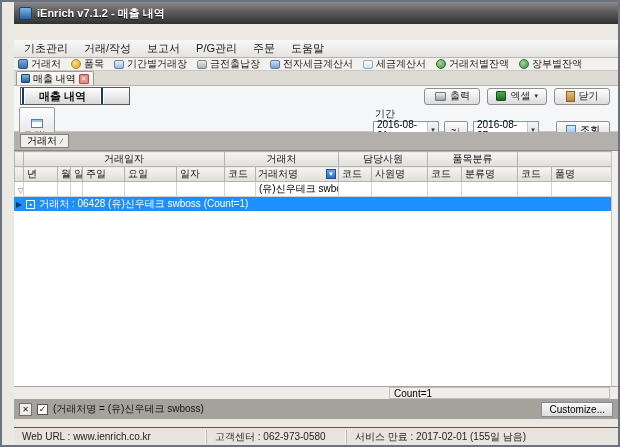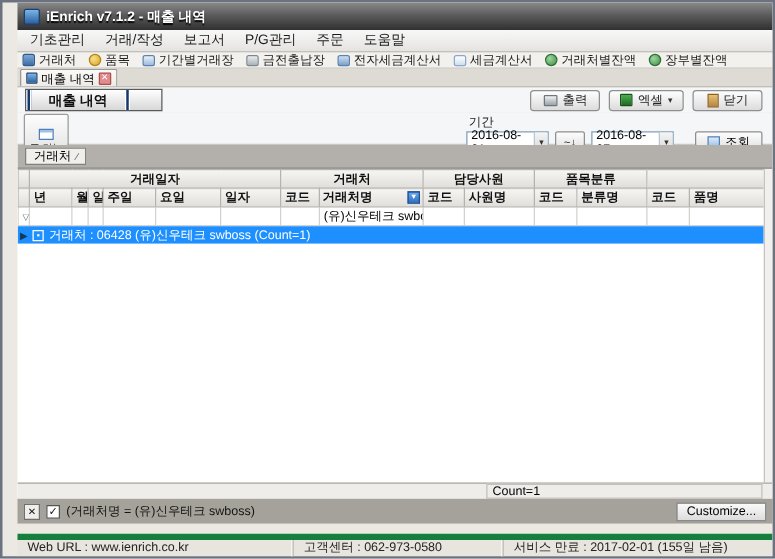--- a/index.html
+++ b/index.html
@@ -9,21 +9,21 @@
     display:flex;flex-direction:column;overflow:hidden;padding-left:12px;
   }
   
   .titlebar{height:22px;flex:0 0 22px;background:linear-gradient(#8a8a8a,#5c5c5c 45%,#303030);
     display:flex;align-items:center;padding:0 5px;gap:5px;}
   .app-icon{width:13px;height:13px;border-radius:2px;background:linear-gradient(#79b6e8,#2a5f9e);
     border:1px solid #1c3f6e;flex:0 0 13px;}
   .title-text{color:#fff;font-size:11px;font-weight:bold;text-shadow:0 1px 1px #000;white-space:nowrap;}
   
   .menubar{height:18px;flex:0 0 18px;background:linear-gradient(#f8f8f8,#e4e3e0);
-    border-bottom:1px solid #b8b5b0;display:flex;align-items:center;padding-left:2px;}
+    border-bottom:1px solid #b8b5b0;display:flex;align-items:center;padding-left:2px;margin-top:16px;}
   .menu-item{font-size:11px;color:#1a1a1a;padding:0 8px;line-height:17px;cursor:default;}
   
   .toolbar{height:13px;flex:0 0 13px;background:#f2f1ee;border-bottom:1px solid #c9c7c2;
     display:flex;align-items:center;padding-left:4px;gap:10px;overflow:hidden;}
   .tb-item{display:flex;align-items:center;font-size:10px;color:#222;white-space:nowrap;}
   .ticon{width:10px;height:10px;display:inline-block;margin-right:3px;border-radius:2px;flex:0 0 10px;}
   .i-customer{background:linear-gradient(#7fa8d9,#3c6ea5);border:1px solid #2d5a8c;}
   .i-item{background:radial-gradient(circle at 35% 35%,#f7df8e,#d9a520);border-radius:50%;border:1px solid #b08415;}
   .i-ledger{background:linear-gradient(#eaf1fa,#9dbcdd);border:1px solid #5a82ad;height:9px;}
   .i-cash{background:linear-gradient(#ececec,#a9b2ba);border:1px solid #7d8790;height:9px;}
@@ -75,21 +75,21 @@
   .grid{flex:1 1 auto;display:flex;flex-direction:column;background:#fff;overflow:hidden;}
   .group-panel{height:19px;flex:0 0 19px;background:#b3b0ab;border-bottom:1px solid #8a8a8a;
     display:flex;align-items:center;padding-left:6px;}
   .group-chip{height:14px;background:#f0efec;border:1px solid #84817c;display:flex;align-items:center;
     font-size:10px;padding:0 6px;gap:4px;cursor:pointer;}
   .chip-sort{font-size:8px;color:#555;}
   .grid-mid{flex:1 1 auto;display:flex;overflow:hidden;}
   .grid-cols{flex:1 1 auto;overflow:hidden;display:flex;flex-direction:column;}
   table.hdr{border-collapse:collapse;table-layout:fixed;width:737px;flex:0 0 auto;}
   table.hdr th{height:13px;background:linear-gradient(#f6f5f3,#e0deda);border:1px solid #b6b3ae;
-    font-size:10px;font-weight:bold;color:#111;text-align:center;overflow:hidden;white-space:nowrap;padding:0 2px;cursor:pointer;}
+    font-size:10px;font-weight:normal;color:#111;text-align:center;overflow:hidden;white-space:nowrap;padding:0 2px;cursor:pointer;}
   table.hdr th.lft{text-align:left;padding-left:3px;}
   table.hdr td{height:12px;background:#fff;border:1px solid #d4d2ce;font-size:10px;overflow:hidden;
     white-space:nowrap;padding:0 3px;cursor:text;}
   .th-flex{display:flex;align-items:center;}
   .th-flex .lbl{flex:1;text-align:left;}
   .filter-btn{width:10px;height:10px;background:linear-gradient(#6aa7e8,#2f6fc0);border:1px solid #1f4f8c;
     color:#fff;font-size:6px;line-height:9px;text-align:center;flex:0 0 10px;cursor:pointer;}
   .funnel{color:#5a6b7c;font-size:7px;}
   .group-row{height:14px;flex:0 0 14px;background:#1e8fff;color:#fff;display:flex;align-items:center;
     font-size:10px;padding-left:2px;gap:4px;cursor:pointer;width:737px;}
@@ -105,21 +105,21 @@
   .filterbar{height:20px;flex:0 0 20px;background:#a5a29c;display:flex;align-items:center;padding:0 5px;gap:5px;}
   .fb-close{width:13px;height:13px;background:#efeeea;border:1px solid #6f6f6f;font-size:8px;line-height:11px;
     text-align:center;color:#111;cursor:pointer;}
   .fb-check{width:11px;height:11px;background:#fff;border:1px solid #555;font-size:9px;line-height:9px;
     text-align:center;color:#1a1a1a;cursor:pointer;}
   .fb-text{font-size:10px;color:#15150f;}
   .fb-customize{margin-left:auto;height:15px;border:1px solid #8a8a8a;background:linear-gradient(#fafafa,#dcdcdc);
     font-size:10px;padding:0 7px;display:flex;align-items:center;cursor:pointer;}
   
   .gap{height:8px;flex:0 0 8px;background:#ece9e2;}
-  .statusbar{height:18px;flex:0 0 18px;background:#e8e5de;border-top:5px solid #15803d;display:flex;align-items:center;gap:28px;}
+  .statusbar{height:18px;flex:0 0 18px;background:#e8e5de;border-top:1px solid #15803d;display:flex;align-items:center;}
   .sb-cell{font-size:10px;color:#222;padding:0 8px;white-space:nowrap;overflow:hidden;height:14px;line-height:14px;}
   .sb-cell + .sb-cell{border-left:1px solid #b9b6af;box-shadow:-1px 0 0 #fbfaf7;}
   .sb-1{width:148px;} .sb-2{width:140px;margin-left:44px;} .sb-3{width:182px;} .sb-4{flex:1;}
 </style>
 </head>
 <body>
 
 <div class="window">
 
   <div class="titlebar">

